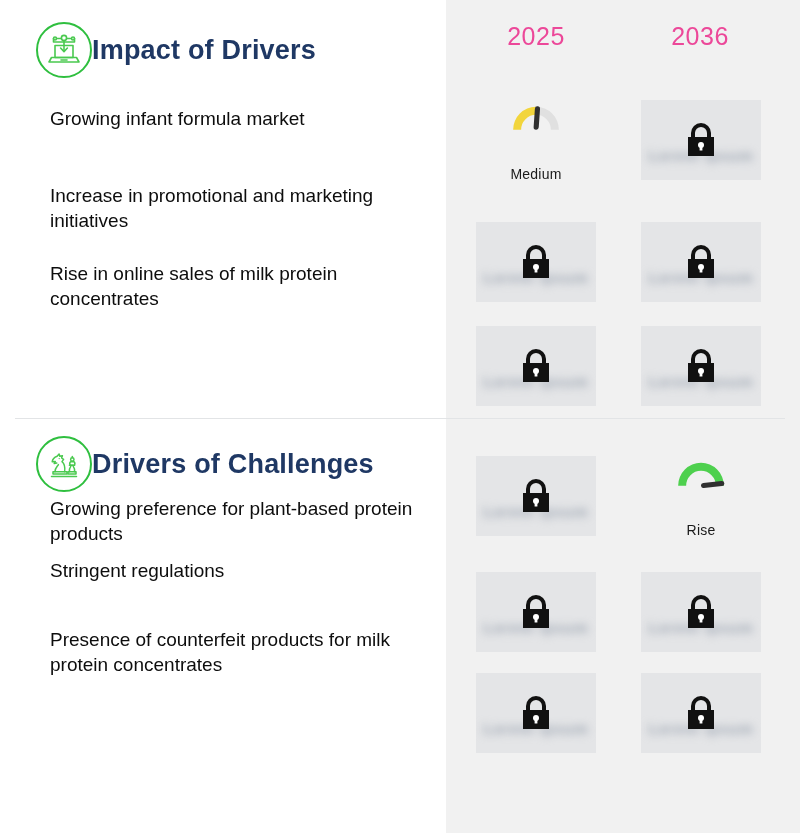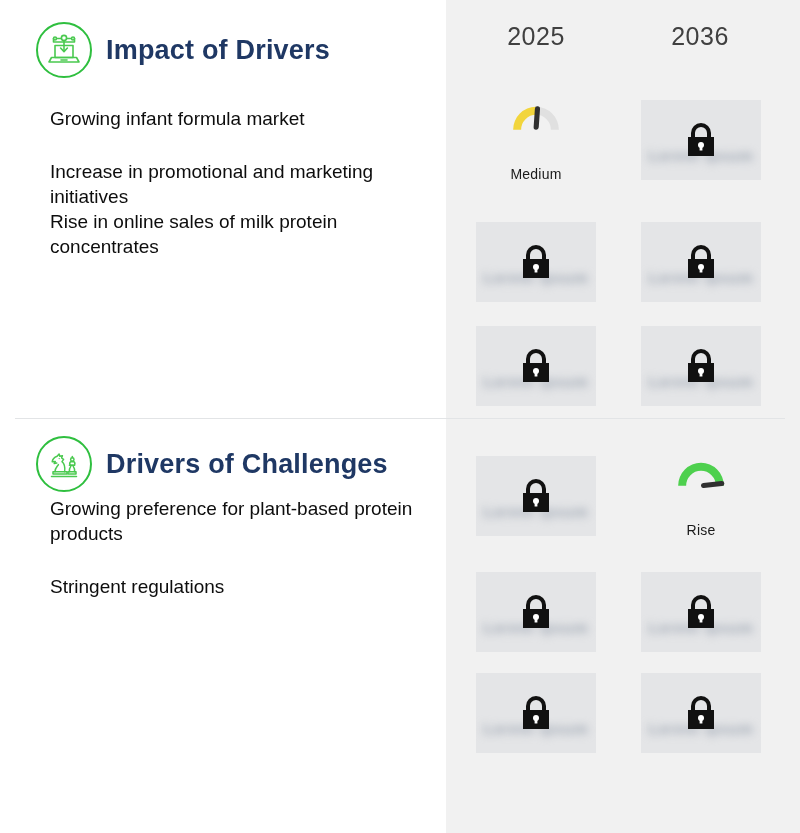--- a/index.html
+++ b/index.html
@@ -40,35 +40,34 @@
   }
 
   
   .year-head {
     position: absolute;
     top: 22px;
     width: 160px;
     text-align: center;
     font-size: 25px;
     font-weight: 400;
-    color: #404040;
+    color: #ec4899;
     letter-spacing: .5px;
   }
   .year-head.c1 { left: 456px; }
   .year-head.c2 { left: 620px; }
 
   
   .section { position: absolute; left: 0; width: 446px; }
   .section.drivers    { top: 18px; }
   .section.challenges { top: 432px; }
 
   .sec-head {
     display: flex;
     align-items: center;
-    gap: 14px;
     padding-left: 36px;
     height: 64px;
   }
   .sec-icon {
     width: 56px; height: 56px;
     border: 2.5px solid #2fbf3f;
     border-radius: 50%;
     display: flex; align-items: center; justify-content: center;
     flex: none;
   }
@@ -81,24 +80,24 @@
   }
 
   .items { padding-left: 50px; padding-right: 32px; }
   .item {
     font-size: 19px;
     line-height: 25px;
     color: #0d0d0d;
     font-weight: 500;
   }
   .drivers .item.i0 { margin-top: 24px; }
-  .drivers .item.i1 { margin-top: 28px; }
-  .drivers .item.i2 { }
+  .drivers .item.i1 { margin-top: 52px; }
+  .drivers .item.i2 { margin-top: 28px; }
   .challenges .item.i0 { }
-  .challenges .item.i1 { margin-top: 28px; }
+  .challenges .item.i1 { margin-top: 12px; }
   .challenges .item.i2 { margin-top: 44px; }
 
   
   .cell {
     position: absolute;
     width: 120px;
     height: 82px;
   }
   .col1 { left: 476px; }
   .col2 { left: 641px; }
@@ -210,20 +209,21 @@
           <circle cx="28.3" cy="15.4" r="1.7"></circle>
           <path d="M28.3 12.4v1.3"></path>
           <path d="M7.5 32.5h25"></path>
         </svg>
       </div>
       <div class="sec-title">Drivers of Challenges</div>
     </div>
     <div class="items">
       <div class="item i0">Growing preference for plant-based protein products</div>
       <div class="item i1">Stringent regulations</div>
+      <div class="item i2">Presence of counterfeit products for milk protein concentrates</div>
     </div>
   </div>
 
   <div class="cell col1 r0">
     <div class="gauge-wrap">
       <svg class="gauge-svg" width="92" height="56" viewBox="0 0 92 56">
         <path d="M6 52 A40 40 0 0 1 46 12 L46 26 A26 26 0 0 0 20 52 Z" fill="#f2d53c"></path>
         <path d="M46 12 A40 40 0 0 1 86 52 L72 52 A26 26 0 0 0 46 26 Z" fill="#e0e0e0"></path>
         <rect x="41.5" y="11" width="9" height="41" rx="4.5" fill="#303030" transform="rotate(4 46 52)"></rect>
       </svg>

